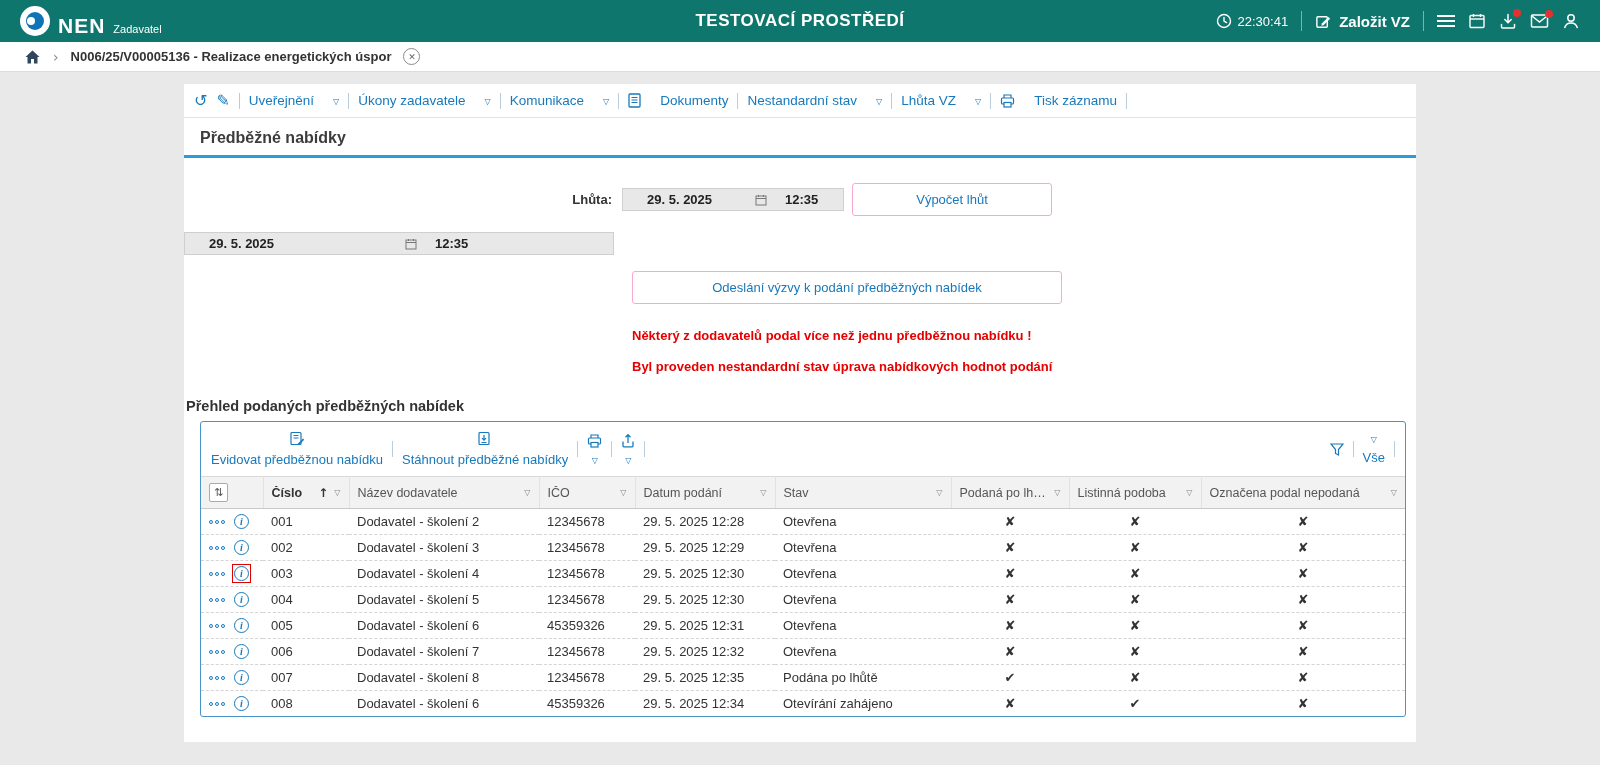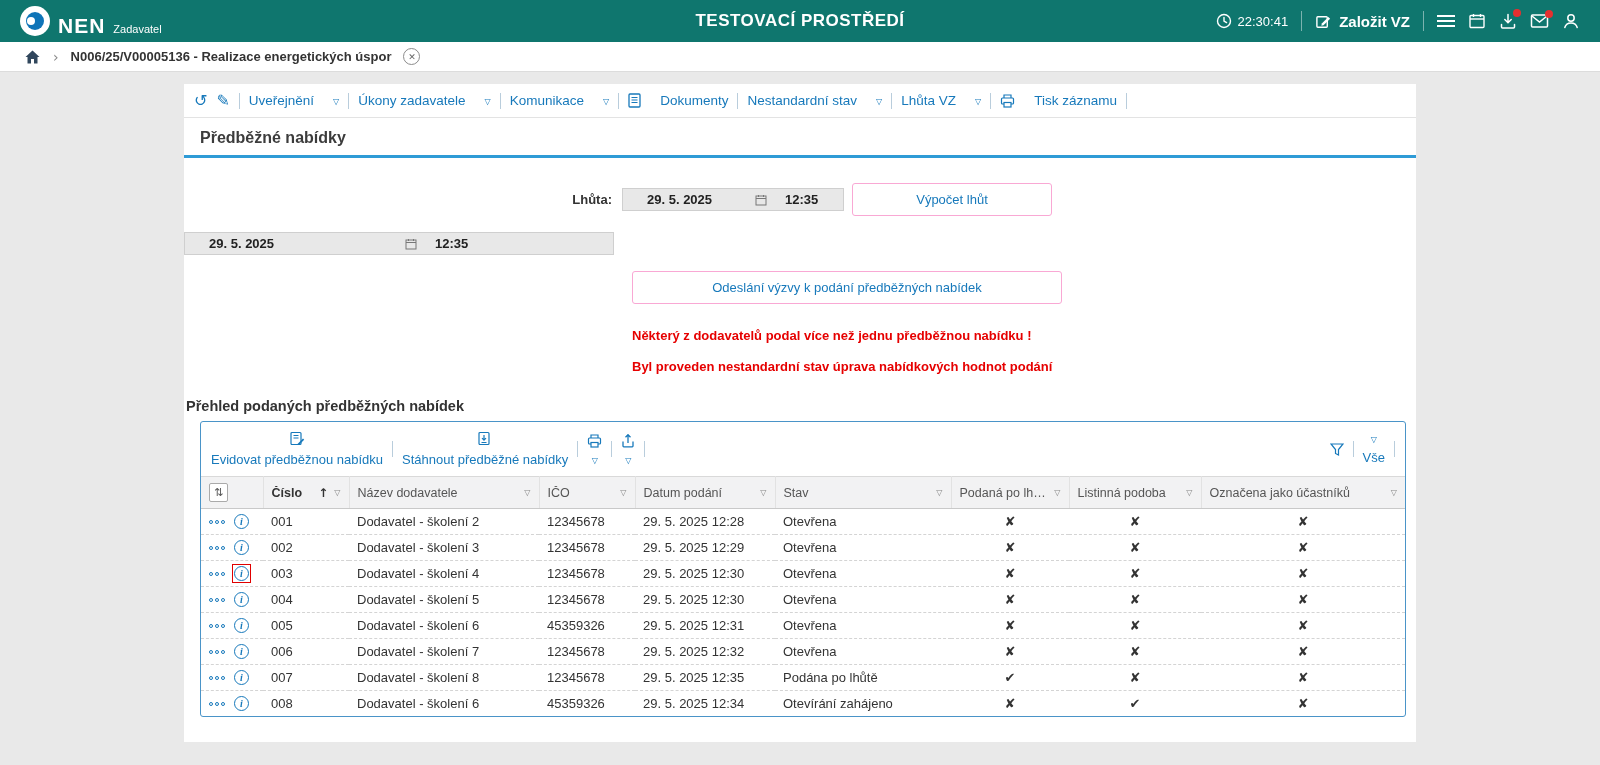--- a/index.html
+++ b/index.html
@@ -438,21 +438,21 @@
               </span>
             </th>
           <th>
               <span class="th-flex">
                 <span class="th-label">Listinná podoba</span>
                 <span class="filter-caret glyph">▽</span>
               </span>
             </th>
           <th>
               <span class="th-flex">
-                <span class="th-label">Označena jako účastníků</span>
+                <span class="th-label">Označena podal nepodaná</span>
                 <span class="filter-caret glyph">▽</span>
               </span>
             </th>
         </tr>
       </thead>
       <tbody>
           <tr>
     <td class="td-actions">
       <span class="cellflex">
         <span class="dots">

